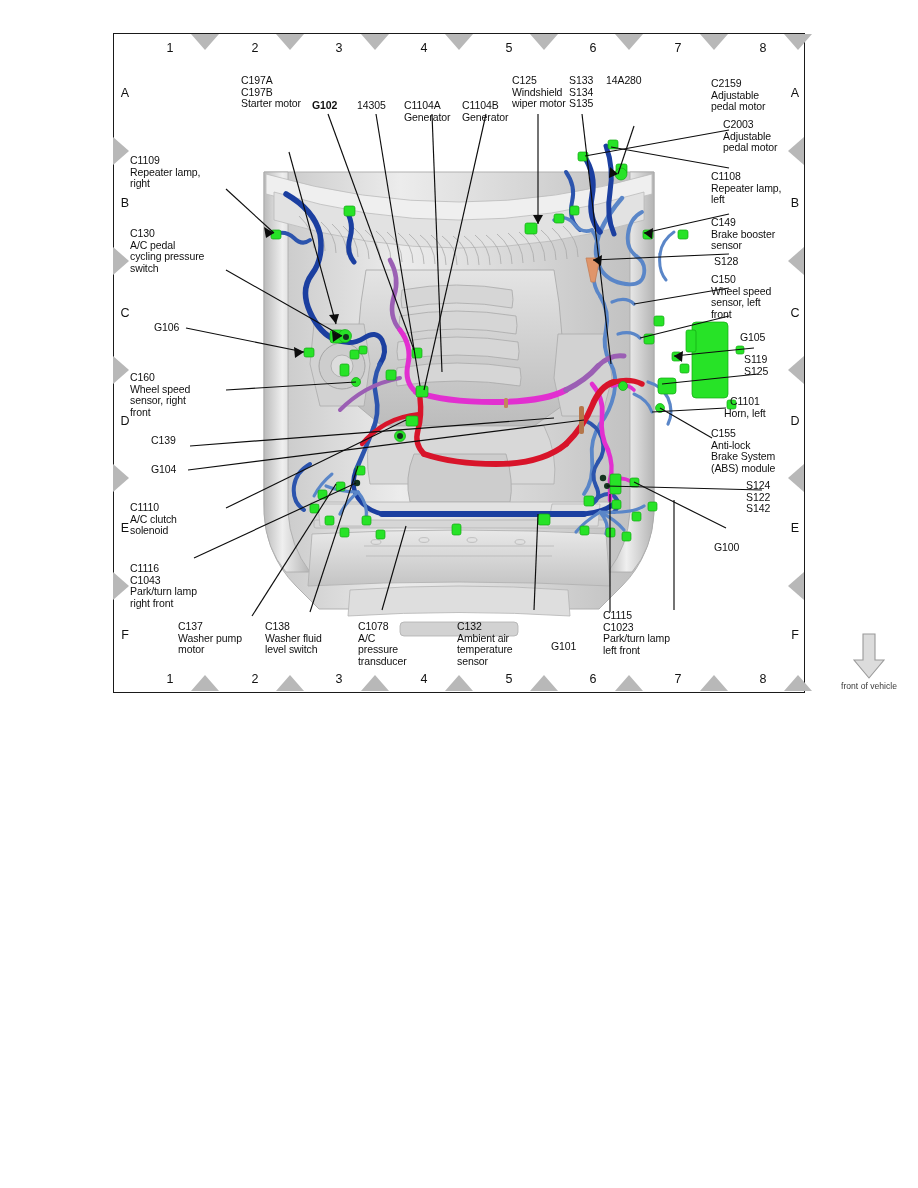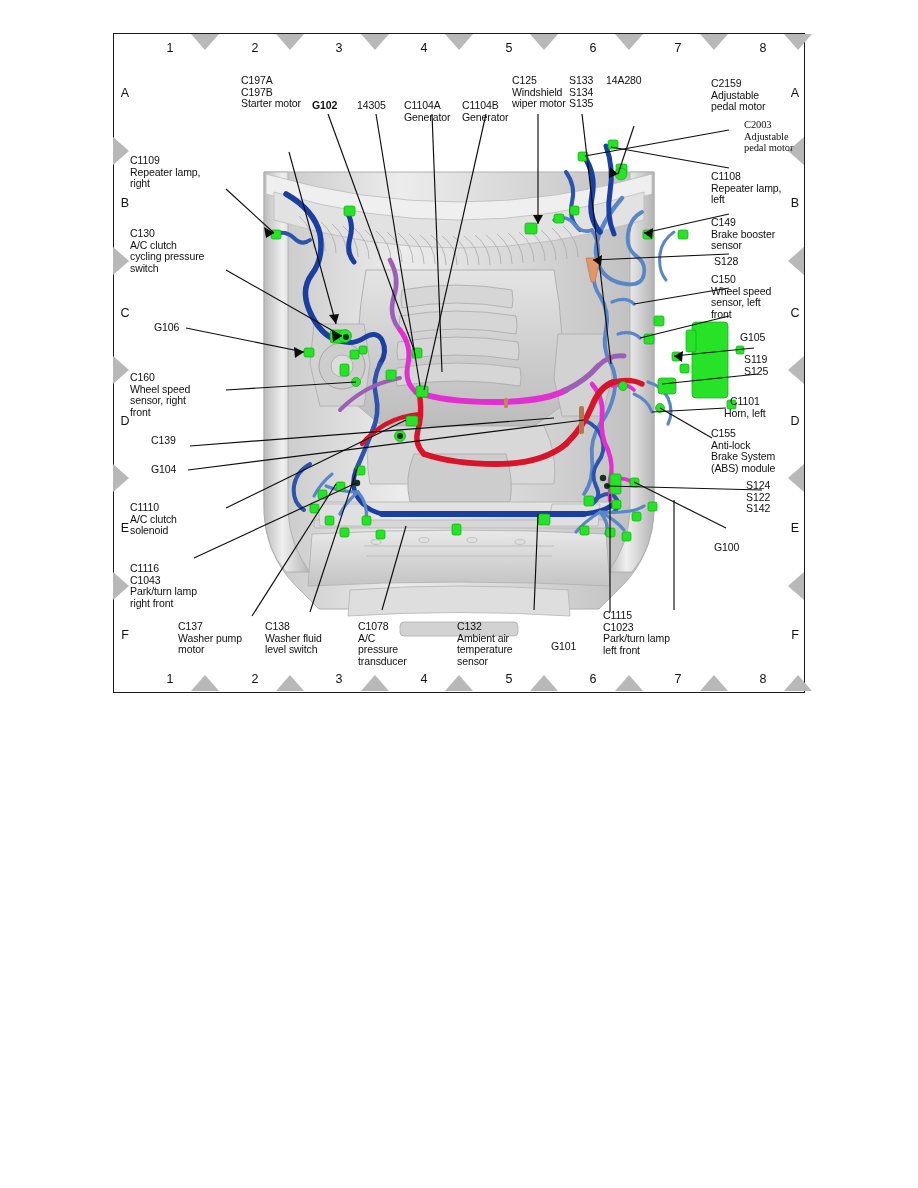--- a/index.html
+++ b/index.html
@@ -487,42 +487,42 @@
 wiper motor</div>
   <div class="callout" style="left:455px; top:41px;text-align:center;">S133
 S134
 S135</div>
   <div class="callout" style="left:492px; top:41px;">14A280</div>
 
   <div class="callout" style="left:16px; top:121px;">C1109
 Repeater lamp,
 right</div>
   <div class="callout" style="left:16px; top:194px;">C130
-A/C clutch
+A/C pedal
 cycling pressure
 switch</div>
   <div class="callout" style="left:40px; top:288px;">G106</div>
   <div class="callout" style="left:16px; top:338px;">C160
 Wheel speed
 sensor, right
 front</div>
   <div class="callout" style="left:37px; top:401px;">C139</div>
   <div class="callout" style="left:37px; top:430px;">G104</div>
   <div class="callout" style="left:16px; top:468px;">C1110
 A/C clutch
 solenoid</div>
   <div class="callout" style="left:16px; top:529px;">C1116
 C1043
 Park/turn lamp
 right front</div>
 
   <div class="callout right-al" style="left:597px; top:44px;">C2159
 Adjustable
 pedal motor</div>
-  <div class="callout right-al" style="left:630px; top:85px;font-family:Liberation Serif, serif;">C2003
+  <div class="callout right-al" style="left:609px; top:85px;">C2003
 Adjustable
 pedal motor</div>
   <div class="callout right-al" style="left:597px; top:137px;">C1108
 Repeater lamp,
 left</div>
   <div class="callout right-al" style="left:597px; top:183px;">C149
 Brake booster
 sensor</div>
   <div class="callout right-al" style="left:600px; top:222px;">S128</div>
   <div class="callout right-al" style="left:597px; top:240px;">C150
@@ -556,14 +556,20 @@
   <div class="callout" style="left:343px; top:587px;">C132
 Ambient air
 temperature
 sensor</div>
   <div class="callout" style="left:437px; top:607px;">G101</div>
   <div class="callout" style="left:489px; top:576px;">C1115
 C1023
 Park/turn lamp
 left front</div>
 
+  <div id="front-of-vehicle">
+    <svg id="front-arrow" width="34" height="48" viewBox="0 0 34 48">
+      <polygon points="11,2 23,2 23,28 32,28 17,46 2,28 11,28" fill="#dcdcdc" stroke="#9a9a9a" stroke-width="1.1"></polygon>
+    </svg>
+    <span class="fov-text">front of vehicle</span>
+  </div>
 
 </div>
 
 </body></html>

